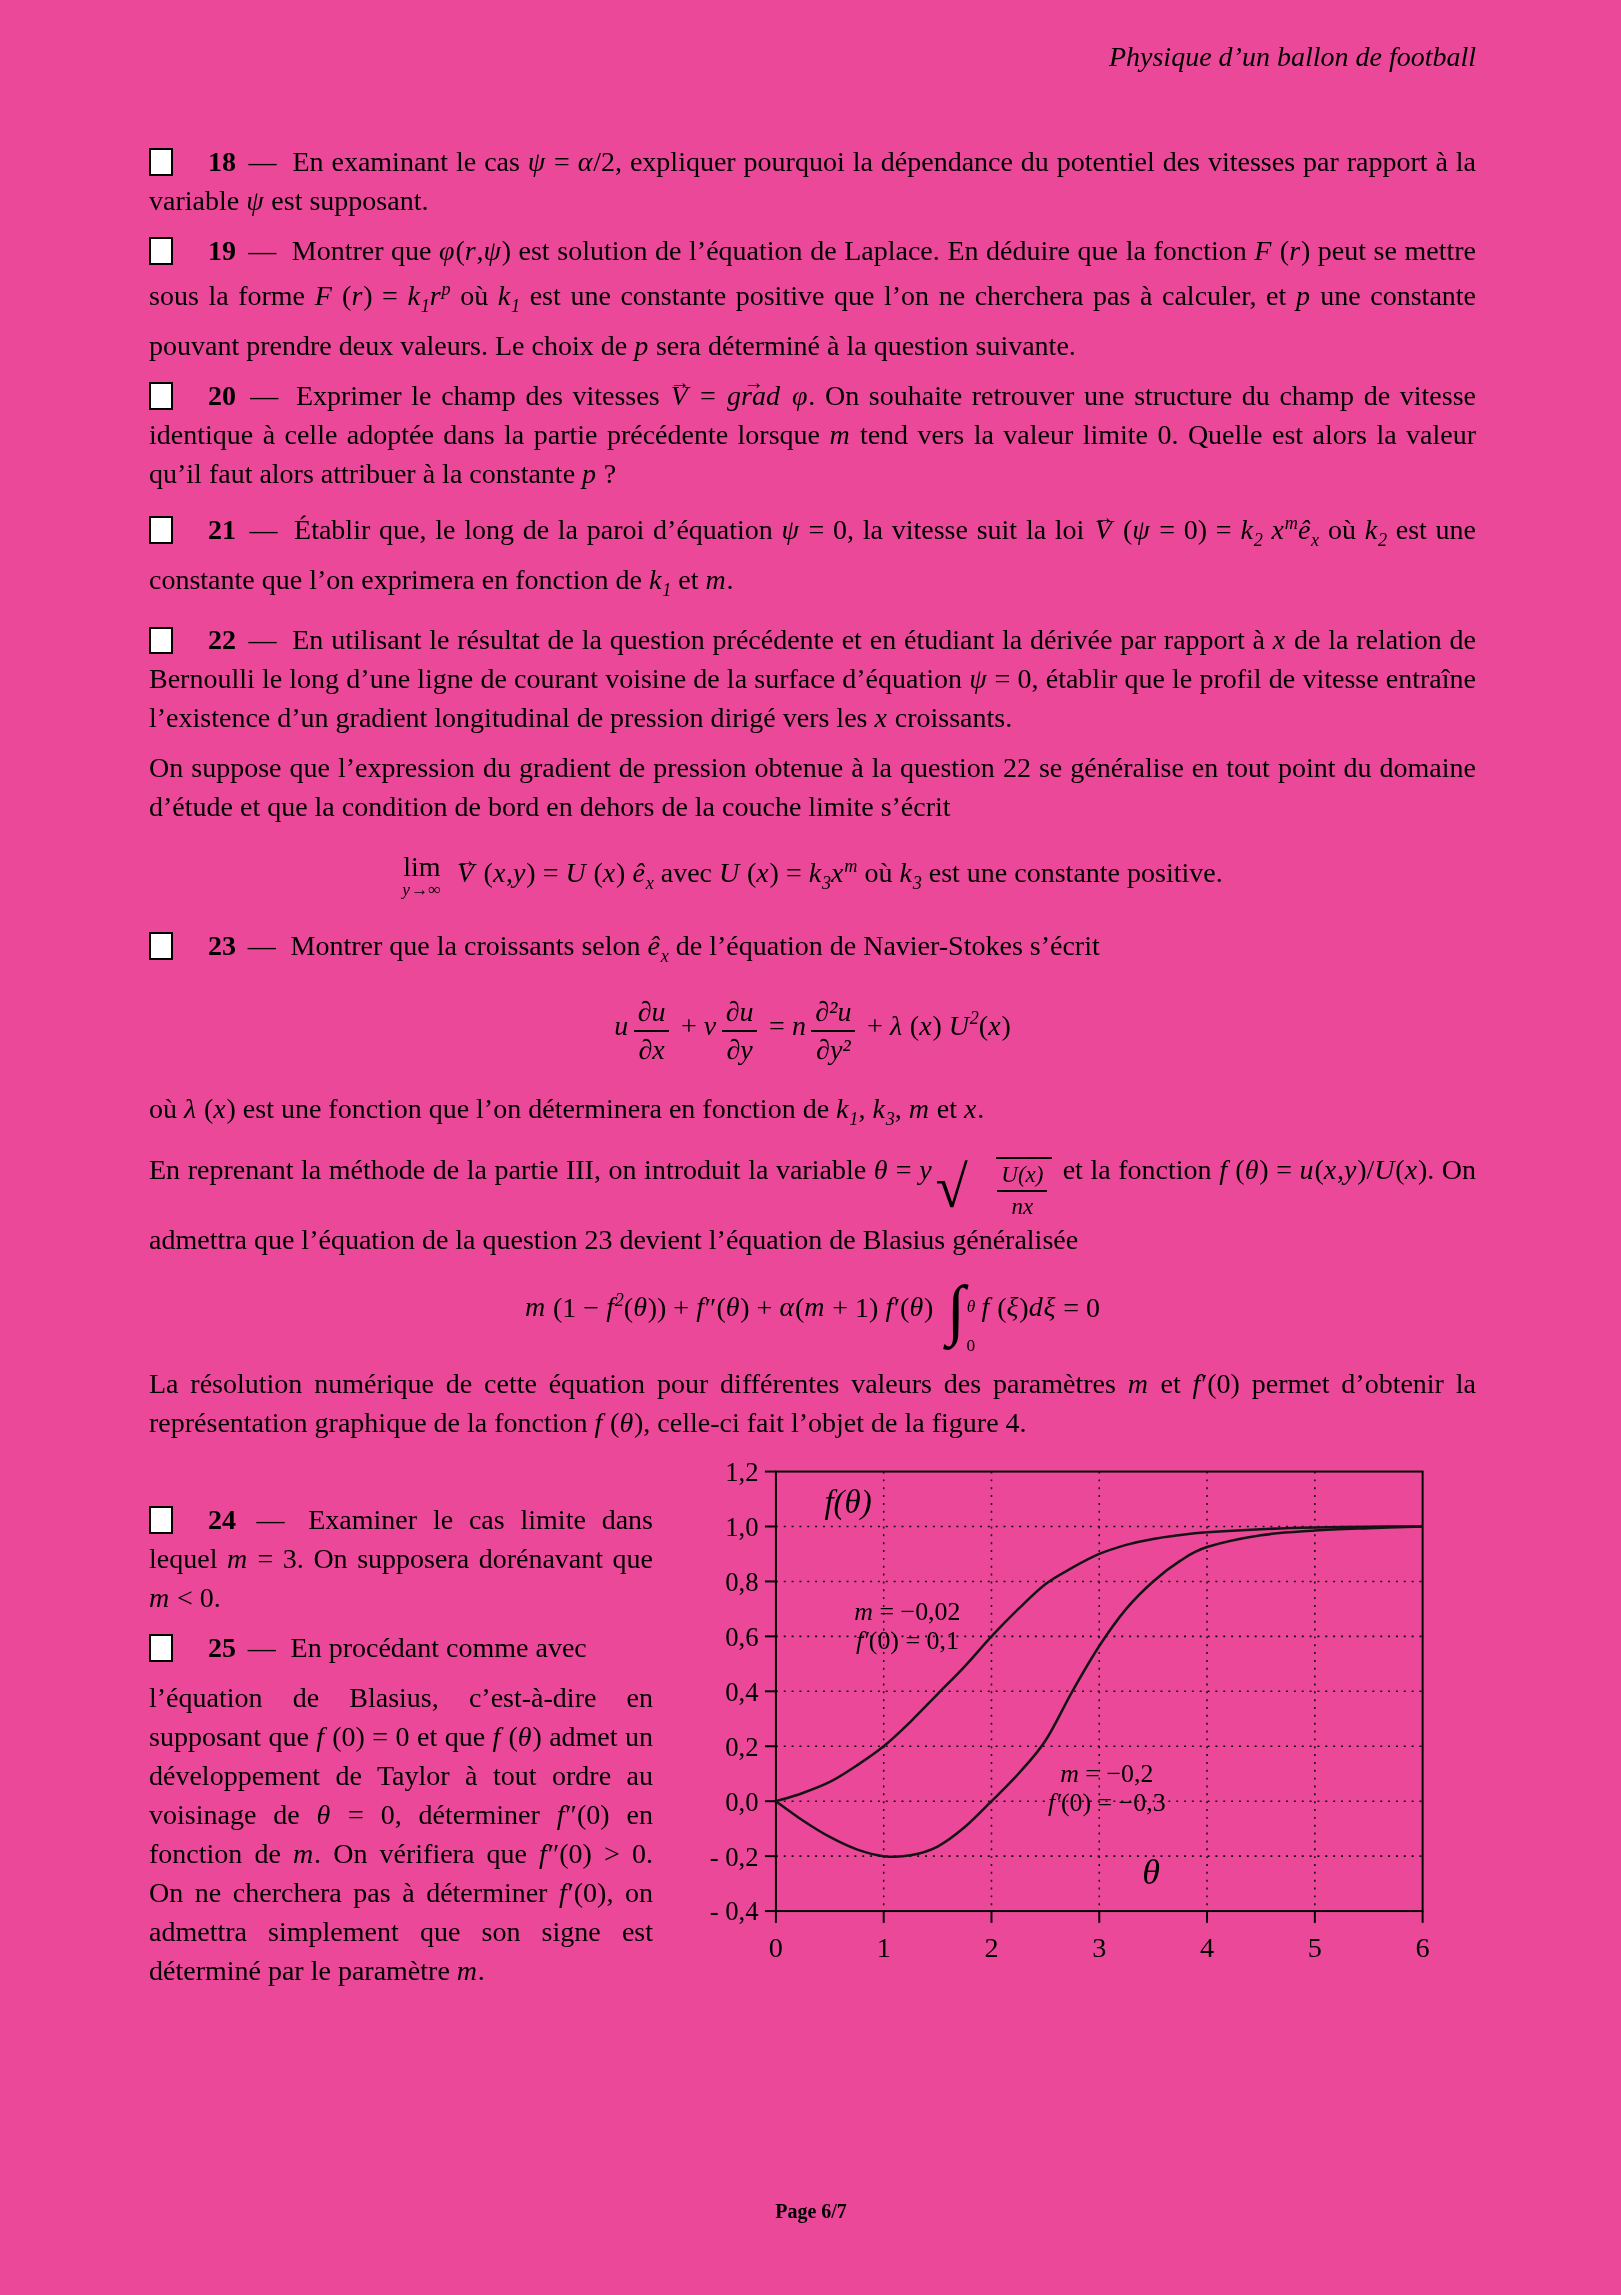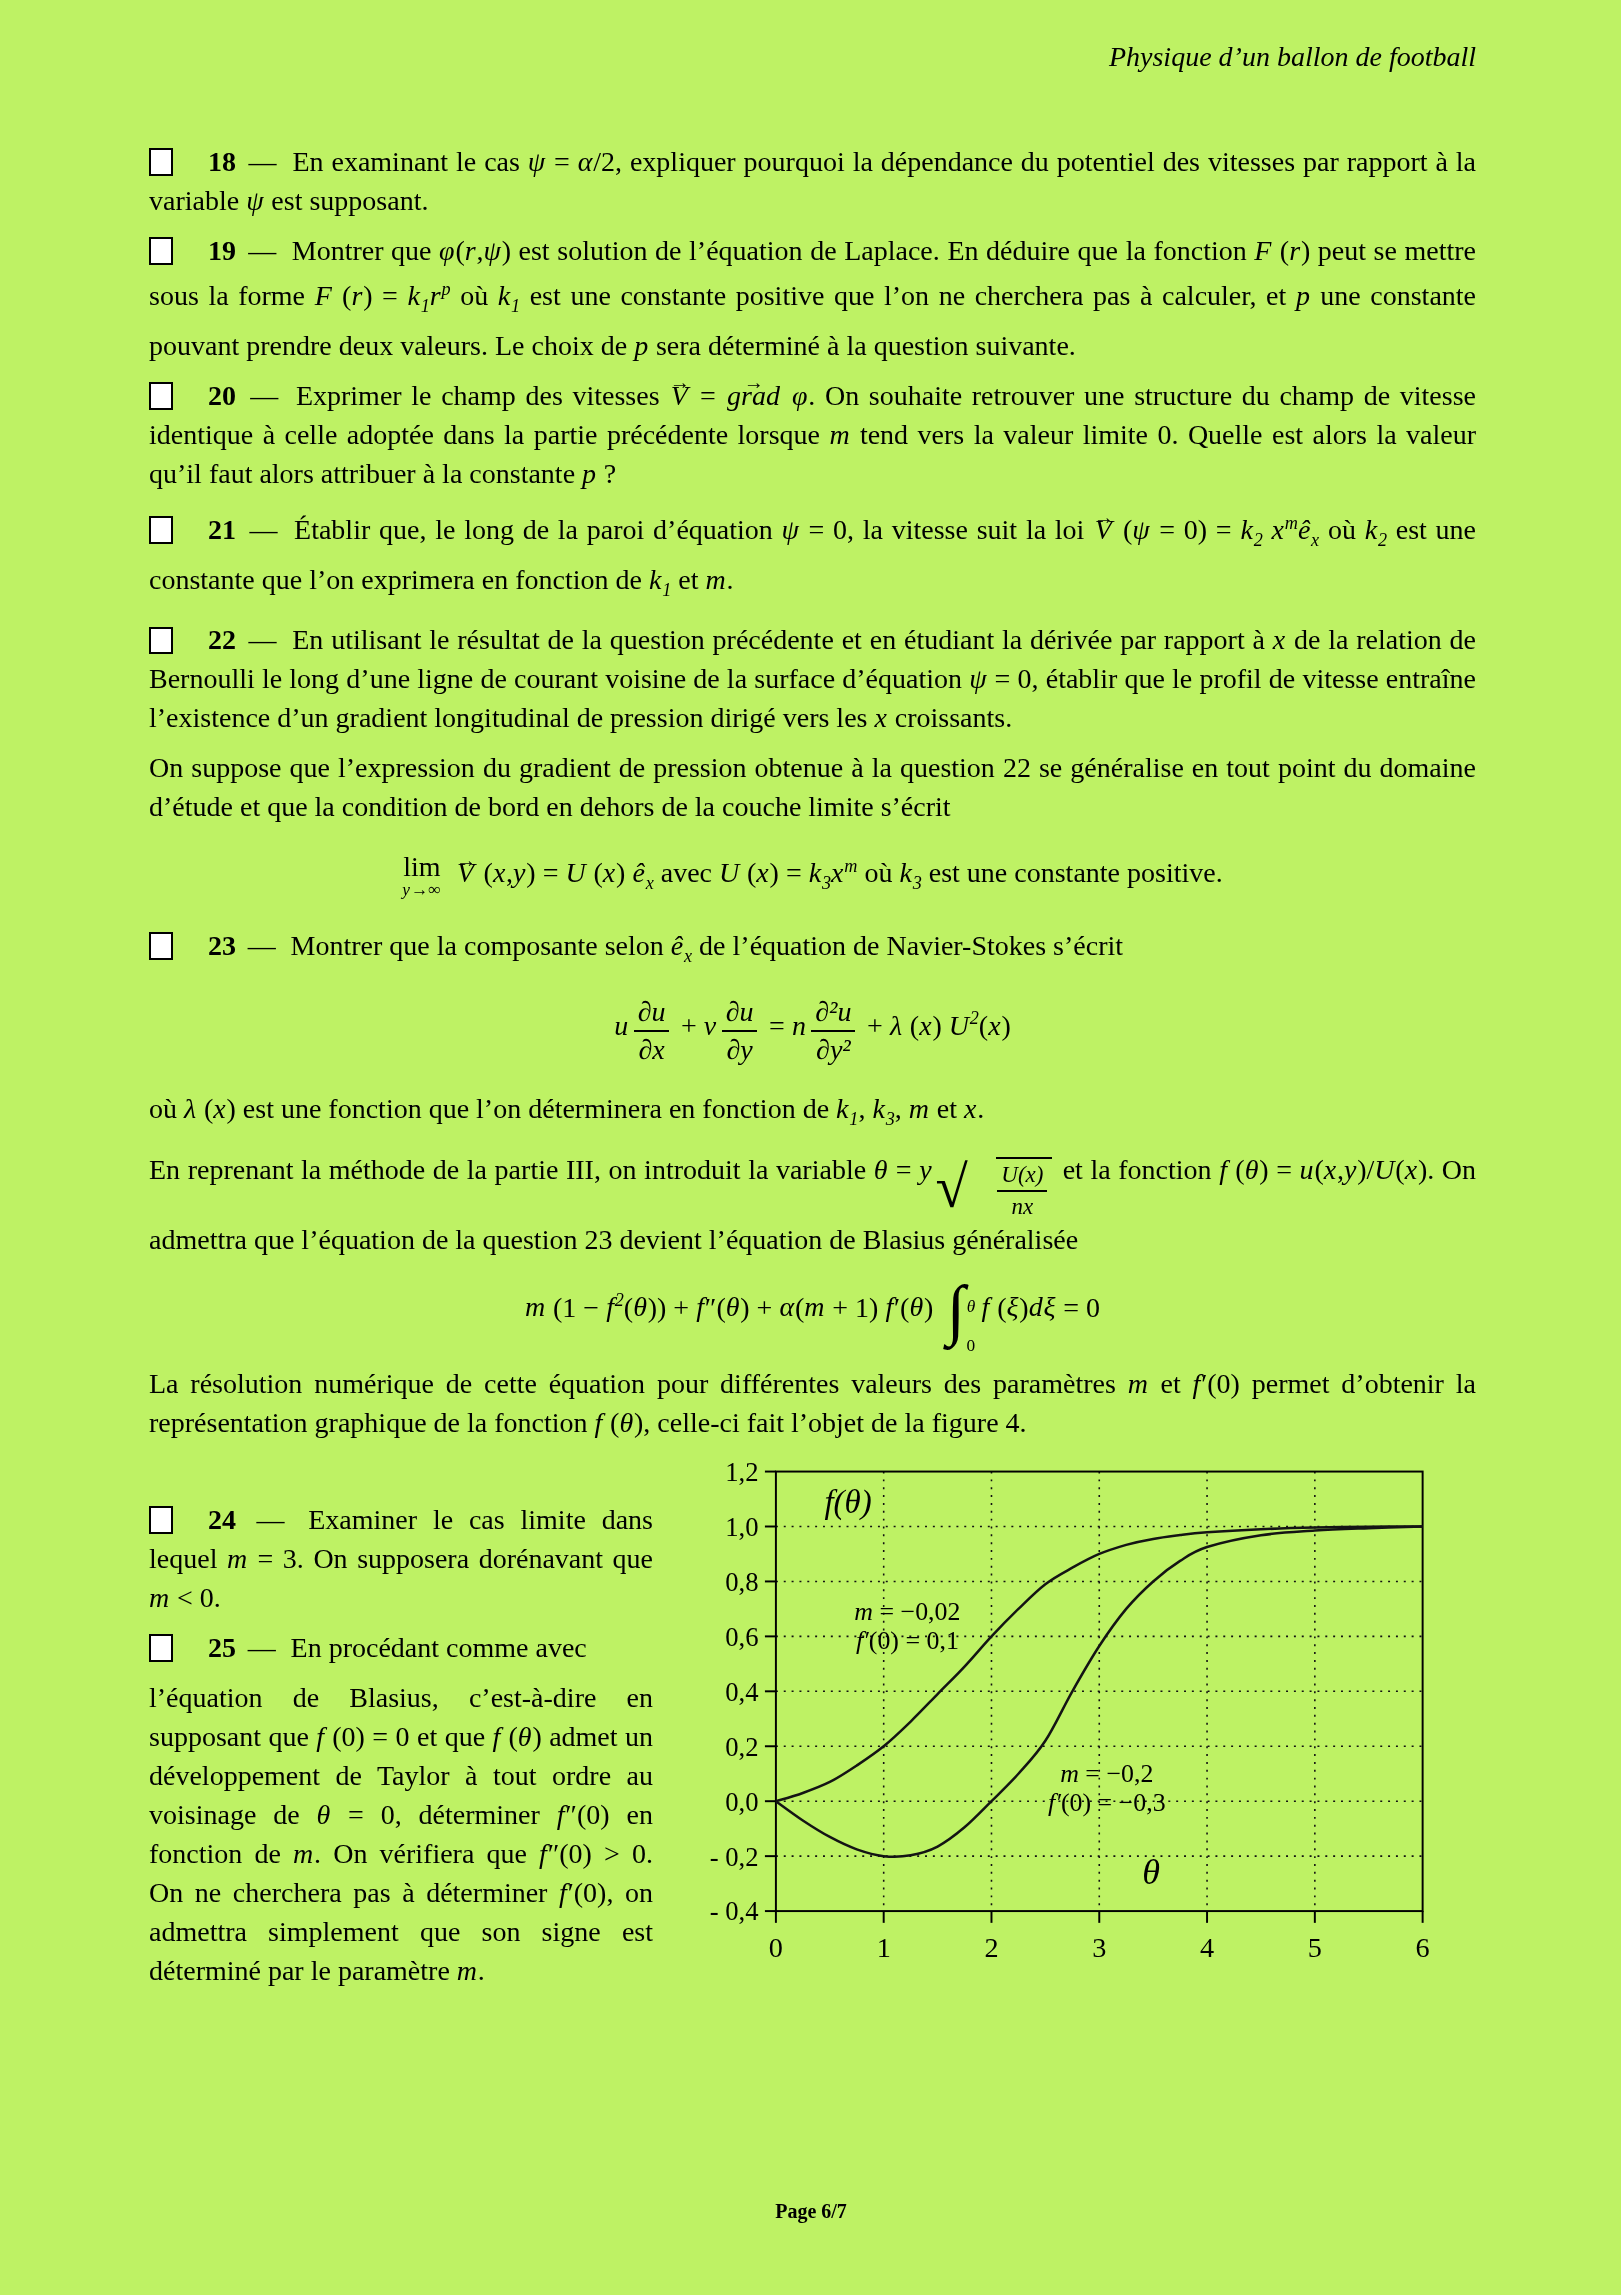--- a/index.html
+++ b/index.html
@@ -1,18 +1,18 @@
 <!DOCTYPE html>
 <html style="font-size:12.6px"><head>
 <meta charset="utf-8">
 <style>
   html,body{margin:0;padding:0;background:#888;}
   .page{
     position:relative; width:1622px; height:2295px; margin:0 auto;
-    background:#bef264; color:#000;
+    background:#ec4899; color:#000;
     font-family:"Liberation Serif","DejaVu Serif",serif;
     box-sizing:border-box; padding:41px 146px 0 149px; overflow:hidden;
   }
   .hdr{ text-align:right; font-style:italic; font-size:28px; margin:0 0 69px 0; }
   .para{ margin:0 0 11px 0; text-align:justify; font-size:28px; line-height:39px; }
   .eq{ margin:20.4px 0 23.6px 0; text-align:center; font-size:28px; line-height:39px; }
   .mi{ font-style:italic; padding-right:0.8px; }
   sup.msup{ font-size:0.65em; font-style:italic; }
   sub.msub{ font-size:0.65em; font-style:italic; }
   b.qnum{ margin-right:3.1px;margin-left:22px; }
@@ -64,21 +64,21 @@
       <p class="para"><span class="qbox"></span><b class="qnum">18</b><span class="qdash"> —  </span><span class="t">En examinant le cas </span><i class="mi">ψ</i><span class="t"> = </span><i class="mi">α</i><span class="t">/2, expliquer pourquoi la dépendance du potentiel des vitesses par rapport à la variable </span><i class="mi">ψ</i><span class="t"> est supposant.</span></p>
       <p class="para"><span class="qbox"></span><b class="qnum">19</b><span class="qdash"> —  </span><span class="t">Montrer que </span><i class="mi">φ</i><span class="t">(</span><i class="mi">r</i><span class="t">,</span><i class="mi">ψ</i><span class="t">) est solution de l’équation de Laplace. En déduire que la fonction </span><i class="mi">F</i><span class="t"> (</span><i class="mi">r</i><span class="t">) peut se mettre sous la forme </span><i class="mi">F</i><span class="t"> (</span><i class="mi">r</i><span class="t">) = </span><i class="mi">k</i><sub class="msub">1</sub><i class="mi">r</i><sup class="msup">p</sup><span class="t"> où </span><i class="mi">k</i><sub class="msub">1</sub><span class="t"> est une constante positive que l’on ne cherchera pas à calculer, et </span><i class="mi">p</i><span class="t"> une constante pouvant prendre deux valeurs. Le choix de </span><i class="mi">p</i><span class="t"> sera déterminé à la question suivante.</span></p>
       <p class="para"><span class="qbox"></span><b class="qnum">20</b><span class="qdash"> —  </span><span class="t">Exprimer le champ des vitesses </span><span class="vec"><i class="mi">V</i></span><span class="t"> = </span><span class="vec"><i class="mi">grad</i></span><span class="t"> </span><i class="mi">φ</i><span class="t">. On souhaite retrouver une structure du champ de vitesse identique à celle adoptée dans la partie précédente lorsque </span><i class="mi">m</i><span class="t"> tend vers la valeur limite 0. Quelle est alors la valeur qu’il faut alors attribuer à la constante </span><i class="mi">p</i><span class="t"> ?</span></p>
       <p class="para"><span class="qbox"></span><b class="qnum">21</b><span class="qdash"> —  </span><span class="t">Établir que, le long de la paroi d’équation </span><i class="mi">ψ</i><span class="t"> = 0, la vitesse suit la loi </span><span class="vec"><i class="mi">V</i></span><span class="t"> (</span><i class="mi">ψ</i><span class="t"> = 0) = </span><i class="mi">k</i><sub class="msub">2</sub><span class="t"> </span><i class="mi">x</i><sup class="msup">m</sup><i class="mi">ê</i><sub class="msub">x</sub><span class="t"> où </span><i class="mi">k</i><sub class="msub">2</sub><span class="t"> est une constante que l’on exprimera en fonction de </span><i class="mi">k</i><sub class="msub">1</sub><span class="t"> et </span><i class="mi">m</i><span class="t">.</span></p>
       <p class="para"><span class="qbox"></span><b class="qnum">22</b><span class="qdash"> —  </span><span class="t">En utilisant le résultat de la question précédente et en étudiant la dérivée par rapport à </span><i class="mi">x</i><span class="t"> de la relation de Bernoulli le long d’une ligne de courant voisine de la surface d’équation </span><i class="mi">ψ</i><span class="t"> = 0, établir que le profil de vitesse entraîne l’existence d’un gradient longitudinal de pression dirigé vers les </span><i class="mi">x</i><span class="t"> croissants.</span></p>
       <p class="para"><span class="t">On suppose que l’expression du gradient de pression obtenue à la question 22 se généralise en tout point du domaine d’étude et que la condition de bord en dehors de la couche limite s’écrit</span></p>
       <p class="eq"><span class="lim">
           <span class="ltop">lim</span>
           <span class="lbot"><i class="mi">y</i><span class="t">→∞</span></span>
         </span><span class="t"> </span><span class="vec"><i class="mi">V</i></span><span class="t"> (</span><i class="mi">x</i><span class="t">,</span><i class="mi">y</i><span class="t">) = </span><i class="mi">U</i><span class="t"> (</span><i class="mi">x</i><span class="t">) </span><i class="mi">ê</i><sub class="msub">x</sub><span class="t"> avec </span><i class="mi">U</i><span class="t"> (</span><i class="mi">x</i><span class="t">) = </span><i class="mi">k</i><sub class="msub">3</sub><i class="mi">x</i><sup class="msup">m</sup><span class="t"> où </span><i class="mi">k</i><sub class="msub">3</sub><span class="t"> est une constante positive.</span></p>
-      <p class="para"><span class="qbox"></span><b class="qnum">23</b><span class="qdash"> —  </span><span class="t">Montrer que la composante selon </span><i class="mi">ê</i><sub class="msub">x</sub><span class="t"> de l’équation de Navier-Stokes s’écrit</span></p>
+      <p class="para"><span class="qbox"></span><b class="qnum">23</b><span class="qdash"> —  </span><span class="t">Montrer que la croissants selon </span><i class="mi">ê</i><sub class="msub">x</sub><span class="t"> de l’équation de Navier-Stokes s’écrit</span></p>
       <p class="eq"><i class="mi">u</i><span class="frac"><span class="num">∂u</span><span class="den">∂x</span></span><span class="t"> + </span><i class="mi">v</i><span class="frac"><span class="num">∂u</span><span class="den">∂y</span></span><span class="t"> = </span><i class="mi">n</i><span class="frac"><span class="num">∂²u</span><span class="den">∂y²</span></span><span class="t"> + </span><i class="mi">λ</i><span class="t"> (</span><i class="mi">x</i><span class="t">) </span><i class="mi">U</i><sup class="msup">2</sup><span class="t">(</span><i class="mi">x</i><span class="t">)</span></p>
       <p class="para"><span class="t">où </span><i class="mi">λ</i><span class="t"> (</span><i class="mi">x</i><span class="t">) est une fonction que l’on déterminera en fonction de </span><i class="mi">k</i><sub class="msub">1</sub><span class="t">, </span><i class="mi">k</i><sub class="msub">3</sub><span class="t">, </span><i class="mi">m</i><span class="t"> et </span><i class="mi">x</i><span class="t">.</span></p>
       <p class="para"><span class="t">En reprenant la méthode de la partie III, on introduit la variable </span><i class="mi">θ</i><span class="t"> = </span><i class="mi">y</i><span class="sqrt">
           <span class="rsign">√</span>
           <span class="rad"><span class="frac"><span class="num">U(x)</span><span class="den">nx</span></span></span>
         </span><span class="t"> et la fonction </span><i class="mi">f</i><span class="t"> (</span><i class="mi">θ</i><span class="t">) = </span><i class="mi">u</i><span class="t">(</span><i class="mi">x</i><span class="t">,</span><i class="mi">y</i><span class="t">)/</span><i class="mi">U</i><span class="t">(</span><i class="mi">x</i><span class="t">). On admettra que l’équation de la question 23 devient l’équation de Blasius généralisée</span></p>
       <p class="eq"><i class="mi">m</i><span class="t"> (1 − </span><i class="mi">f</i><sup class="msup">2</sup><span class="t">(</span><i class="mi">θ</i><span class="t">)) + </span><i class="mi">f</i><span class="t">″(</span><i class="mi">θ</i><span class="t">) + </span><i class="mi">α</i><span class="t">(</span><i class="mi">m</i><span class="t"> + 1) </span><i class="mi">f</i><span class="t">′(</span><i class="mi">θ</i><span class="t">) </span><span class="intg">
           <span class="isign">∫</span>
           <span class="ilims">
             <span class="itop">θ</span>

